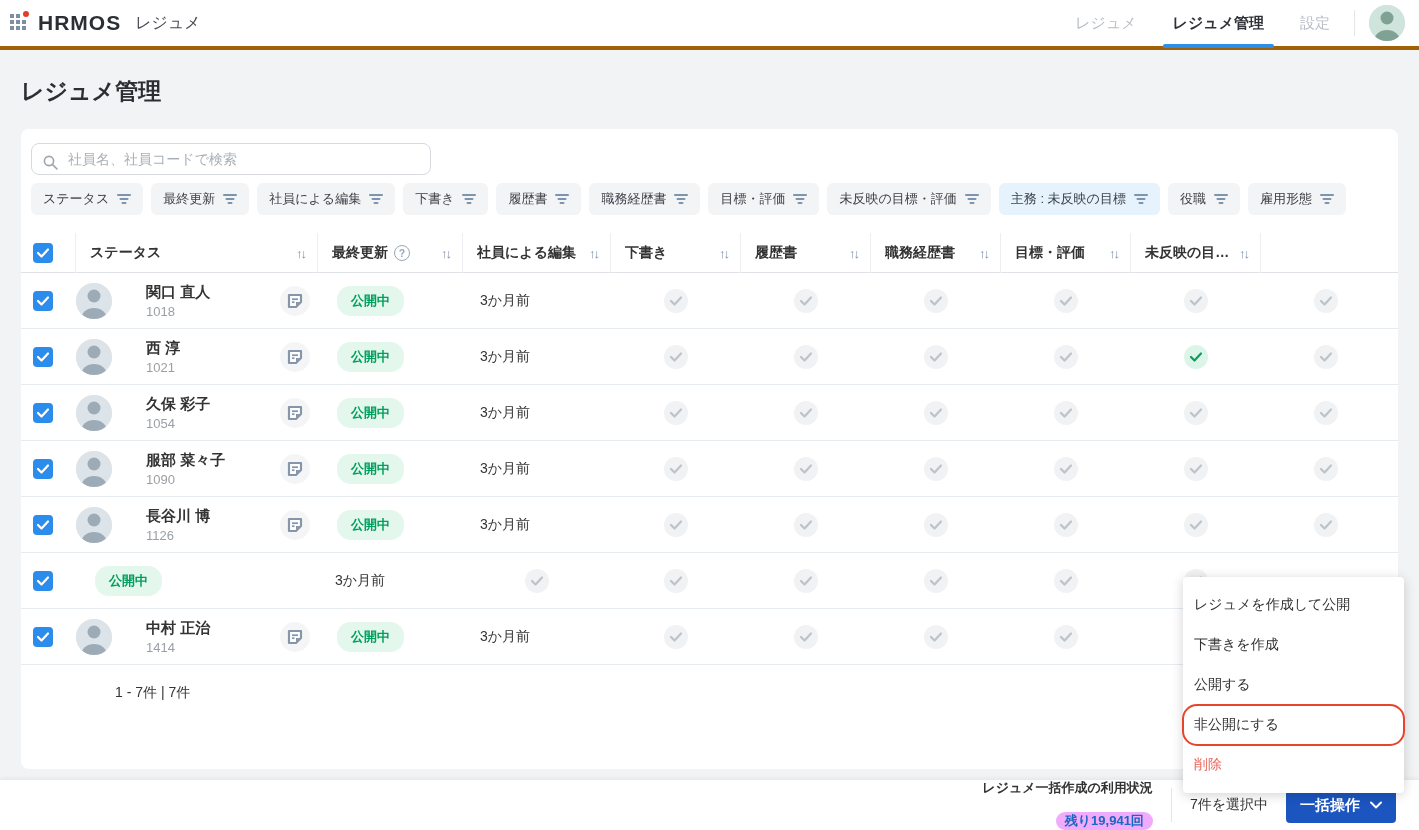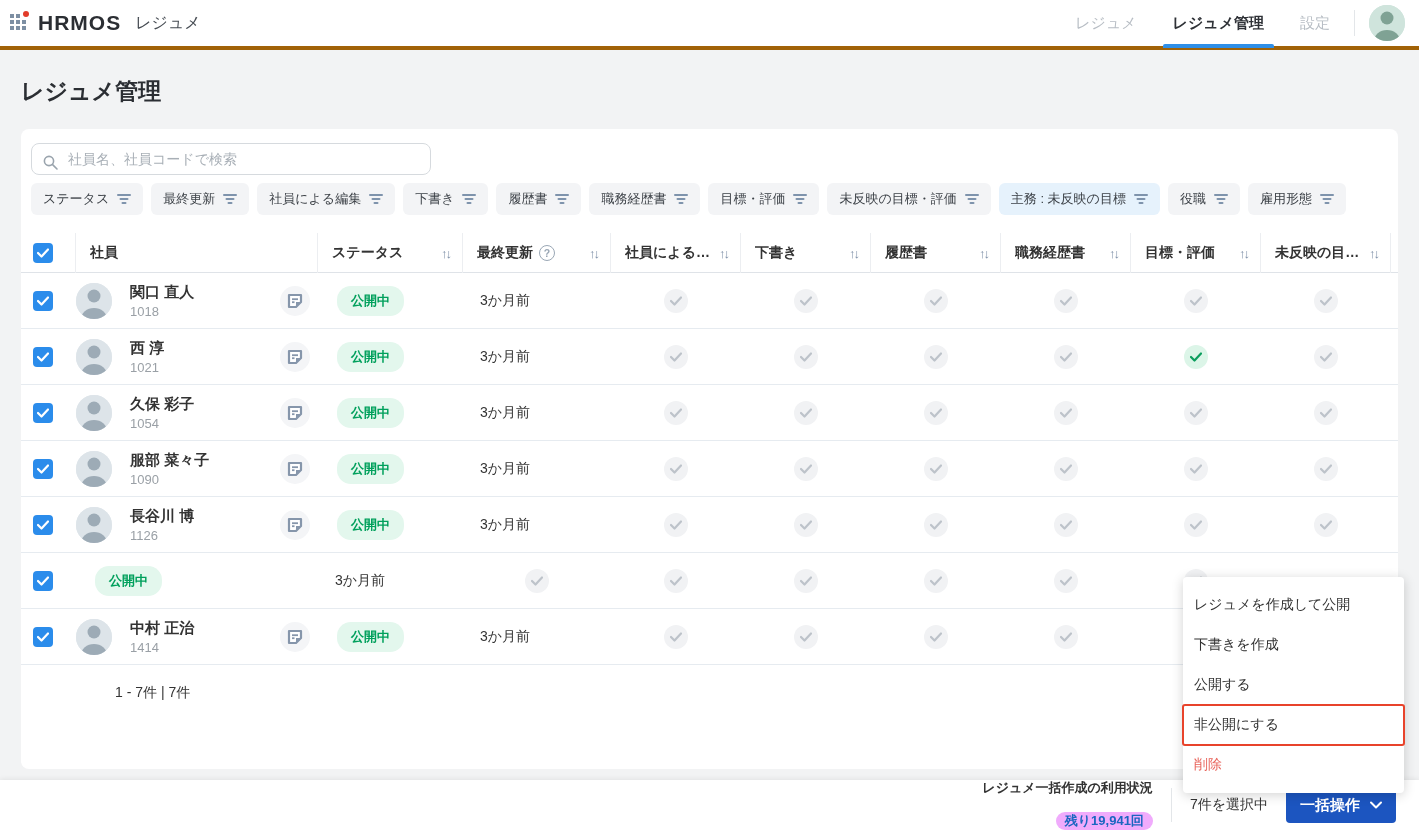--- a/index.html
+++ b/index.html
@@ -44,21 +44,21 @@
   .th .sort { margin-left:auto; font-size:13px; color:#7e90a8; letter-spacing:-2px;
     cursor:pointer; flex:0 0 auto; padding-left:6px; }
   .th.first { padding-left:12px; }
   .help { width:16px; height:16px; border:1.3px solid #9aa7b5; border-radius:50%; color:#9aa7b5;
     font-size:10.5px; font-weight:bold; display:inline-flex; align-items:center;
     justify-content:center; margin-left:6px; flex:0 0 auto; }
   .checkbox { width:20px; height:20px; border-radius:4px; background:#2b8ceb; display:inline-flex;
     align-items:center; justify-content:center; cursor:pointer; }
   .cell-check { padding-left:12px; }
   .trow { height:56px; border-bottom:1px solid #e6ebf0; cursor:pointer; }
-  .emp-cell { display:flex; align-items:center; height:56px; }
+  .emp-cell { display:flex; align-items:center; height:56px;gap:16px; }
   .row-avatar { width:36px; height:36px; border-radius:50%; overflow:hidden; background:#e2e8ec; flex:0 0 auto; }
   .emp-meta { margin-left:18px; min-width:0; }
   .emp-name { font-size:15px; font-weight:bold; color:#333; white-space:nowrap; }
   .emp-code { font-size:13px; color:#9aa0a6; margin-top:2px; }
   .memo-wrap { margin-left:auto; margin-right:8px; width:30px; height:30px; border-radius:50%;
     background:#f4f5f7; display:flex; align-items:center; justify-content:center; flex:0 0 auto; }
   .cell-status { padding-left:19px; }
   .badge { display:inline-block; background:#e3f7ed; color:#00a05c; font-size:13px; font-weight:bold;
     padding:6px 14px; border-radius:14px; white-space:nowrap; }
   .cell-updated { padding-left:17px; font-size:14px; color:#333; }
@@ -79,21 +79,21 @@
   .foot-divider { width:1px; height:34px; background:#e3e6e9; }
   .selection { font-size:14px; color:#333; }
   .bulk-btn { height:36px; background:#1c55c0; color:#fff; font-size:15px; font-weight:bold;
     border:none; border-radius:4px; padding:0 14px; display:inline-flex; align-items:center; gap:10px;
     cursor:pointer; font-family:"Liberation Sans","DejaVu Sans",sans-serif; }
   .menu { position:absolute; left:1183px; top:577px; width:221px; background:#fff; border-radius:4px;
     box-shadow:0 2px 12px rgba(0,0,0,.18); padding:8px 0; z-index:20; }
   .menu-item { height:40px; display:flex; align-items:center; padding:0 11px; font-size:14px;
     color:#333; cursor:pointer; white-space:nowrap; }
   .menu-item.danger { color:#e8635a; }
-  .menu-item.annotated { outline:2px solid #e8432b; outline-offset:-1px; border-radius:2px; }
+  .menu-item.annotated { outline:2px solid #e8432b; outline-offset:-1px; border-radius:14px; }
 </style>
 </head>
 <body>
 
 <header class="topbar">
   <div class="logo-wrap">
     <span class="dotgrid">
       <i></i>
         <i></i>
         <i class="red"></i>
@@ -243,23 +243,20 @@
 
   <div class="grid-row thead">
     <div class="th first cell-check" style="border-right:1px solid #eceef1;height:40px;display:flex;align-items:center;">
       <span class="checkbox">
         <svg width="12" height="10" viewBox="0 0 12 10">
             <polyline points="1,5 4.5,8.5 11,1.5" fill="none" stroke="#fff" stroke-width="2.2" stroke-linecap="round" stroke-linejoin="round"></polyline>
           </svg>
       </span>
     </div>
     <div class="th">
-      <span class="lbl">社員</span>
-    </div>
-    <div class="th">
       <span class="lbl">ステータス</span>
       <span class="sort">↑↓</span>
     </div>
     <div class="th">
       <span class="lbl">最終更新</span>
       <span class="help">?</span>
       <span class="sort">↑↓</span>
     </div>
     <div class="th">
       <span class="lbl">社員による編集</span>

